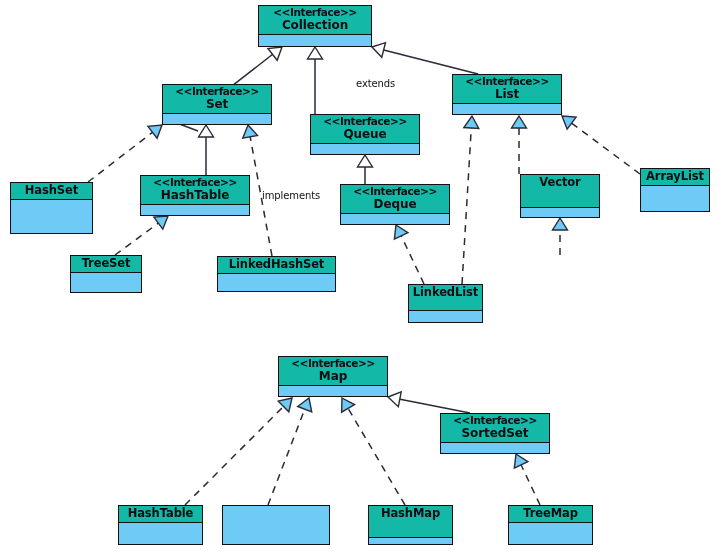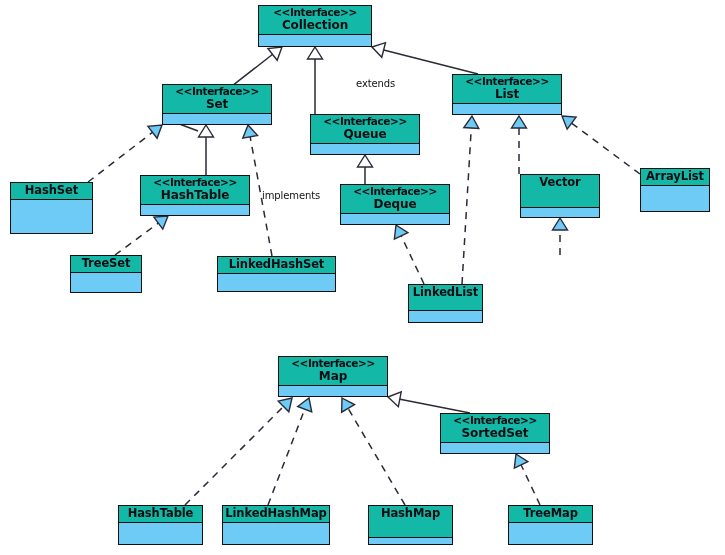--- a/index.html
+++ b/index.html
@@ -244,23 +244,20 @@
       </div>
       <div class="uml-body"></div>
     </div>
     <div class="uml-box simple" style="left: 118px; top: 505px; width: 85px; height: 40px;">
       <div class="uml-head" style="height: 17px;">
         <span class="cname">HashTable</span>
       </div>
       <div class="uml-body"></div>
     </div>
     <div class="uml-box simple" style="left: 222px; top: 505px; width: 108px; height: 40px;">
-      <div class="uml-head" style="height: 17px;">
-        <span class="cname">LinkedHashMap</span>
-      </div>
       <div class="uml-body"></div>
     </div>
     <div class="uml-box simple" style="left: 368px; top: 505px; width: 85px; height: 40px;">
       <div class="uml-head" style="height: 32px;">
         <span class="cname">HashMap</span>
       </div>
       <div class="uml-body"></div>
     </div>
     <div class="uml-box simple" style="left: 508px; top: 505px; width: 85px; height: 40px;">
       <div class="uml-head" style="height: 17px;">

